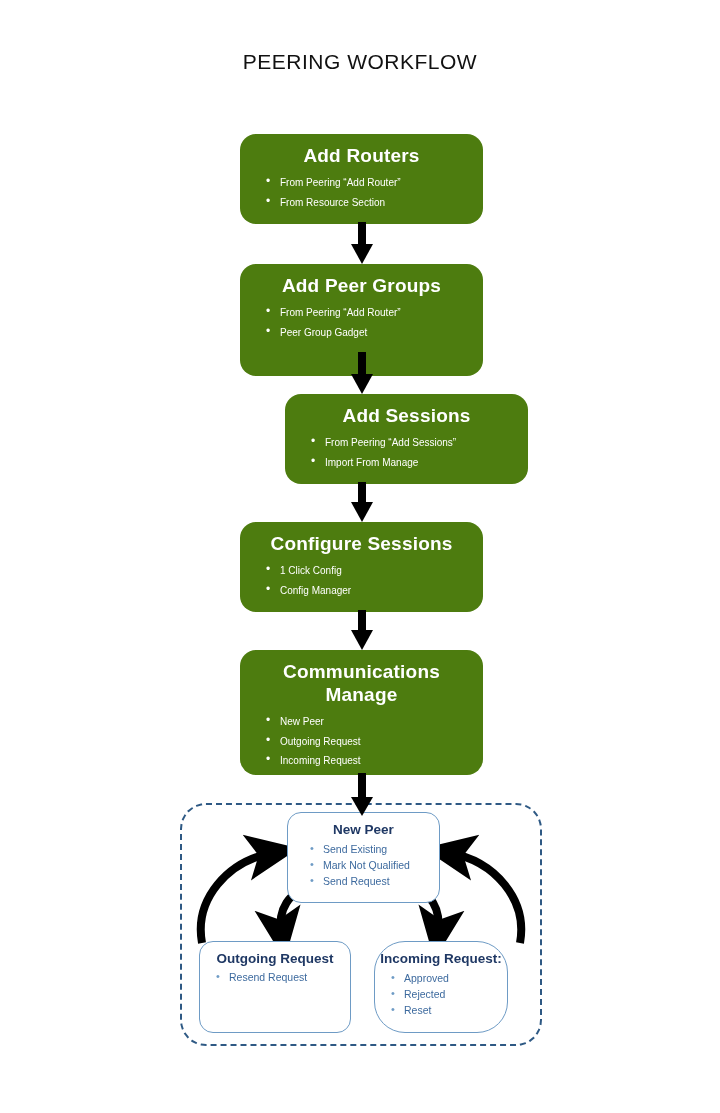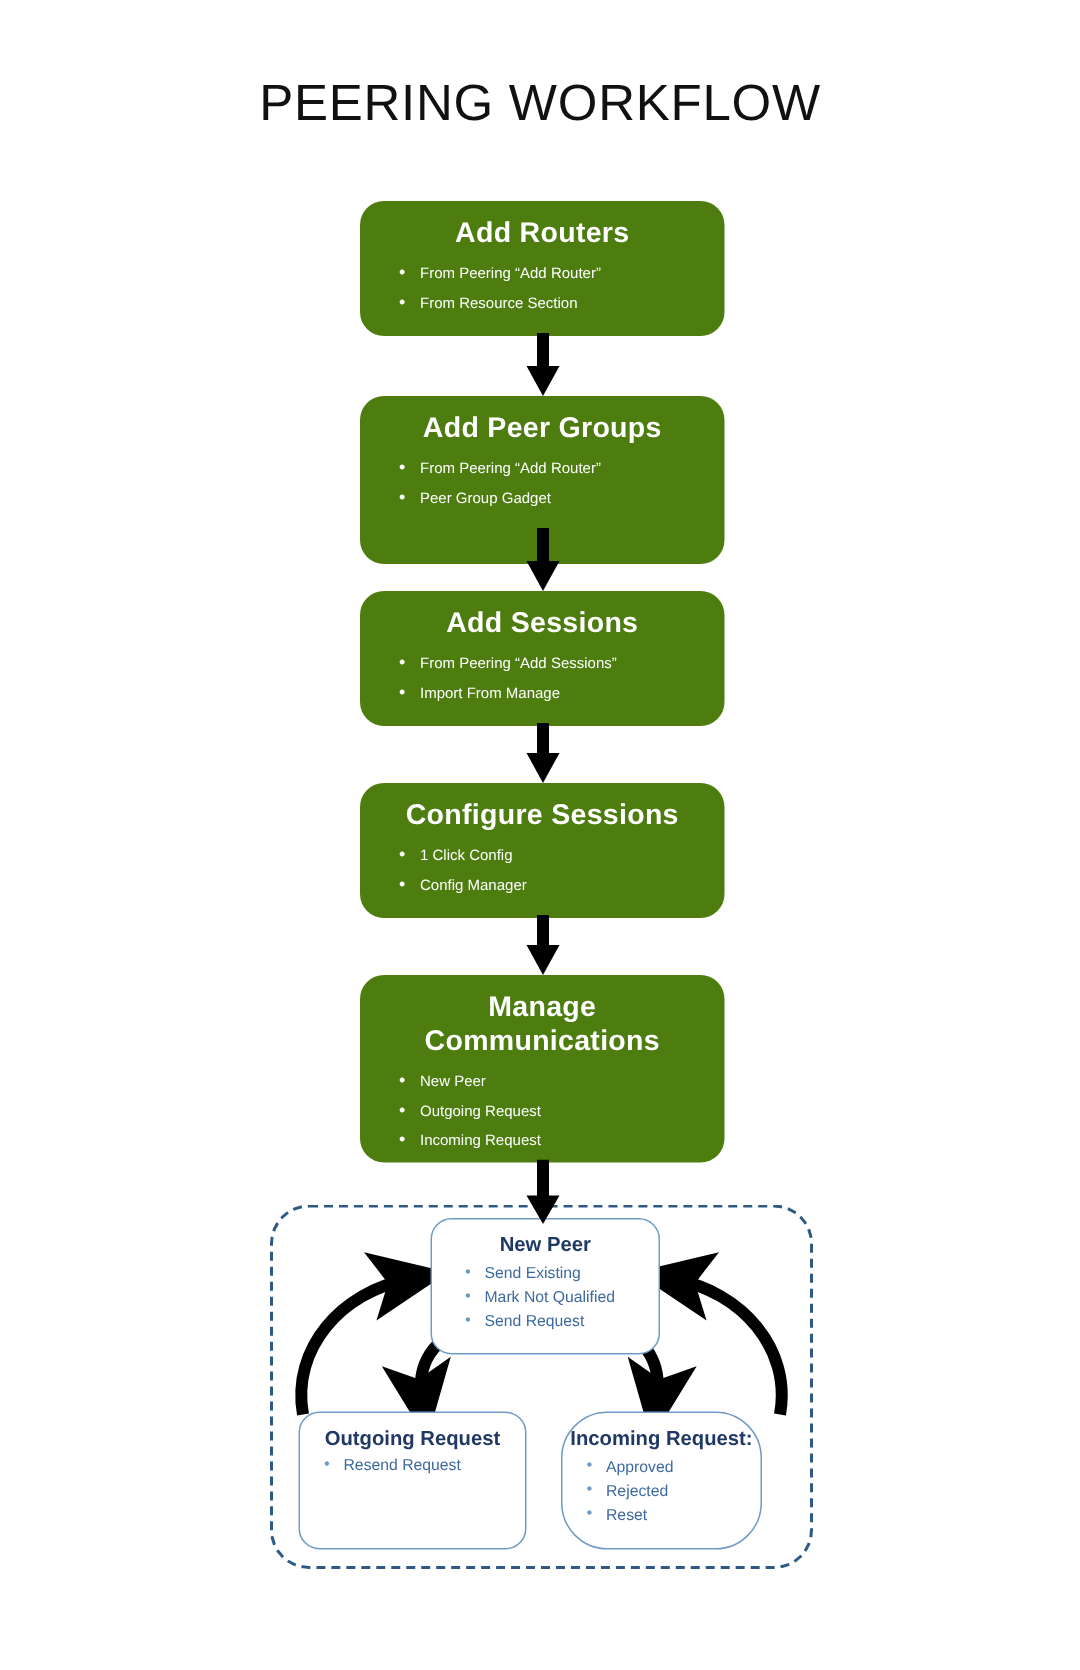--- a/index.html
+++ b/index.html
@@ -14,21 +14,21 @@
     font-family: "Liberation Sans", sans-serif;
     overflow: hidden;
   }
 
   #page-title {
     position: absolute;
     left: 0;
     top: 50px;
     width: 720px;
     text-align: center;
-    font-size: 34px;
+    font-size: 21px;
     font-weight: 400;
     letter-spacing: 0.5px;
     color: #111111;
   }
 
   
   .flow-box {
     position: absolute;
     left: 240px;
     width: 243px;
@@ -63,21 +63,21 @@
     content: "\2022";
     position: absolute;
     left: 0;
     top: -1px;
     font-size: 12px;
     color: #ffffff;
   }
 
   #box-add-routers { top: 134px; height: 90px; }
   #box-add-peer-groups { top: 264px; height: 112px; }
-  #box-add-sessions { top: 394px; height: 90px; }
+  #box-add-sessions { top: 394px; height: 90px; margin-left: 45px; }
   #box-configure-sessions { top: 522px; height: 90px; }
   #box-manage-communications { top: 650px; height: 125px; }
 
   
   .connector {
     position: absolute;
     left: 350px;
     width: 24px;
   }
   .connector svg { display: block; }
@@ -235,22 +235,22 @@
 
 <div class="connector" id="conn-4">
   <svg width="24" height="42" viewBox="0 0 24 42">
     <rect x="8" y="0" width="8" height="22" fill="#000000"></rect>
     <polygon points="1,20 23,20 12,40" fill="#000000"></polygon>
   </svg>
 </div>
 
 <div class="flow-box" id="box-manage-communications">
   <div class="box-title">
+    <div>Communications</div>
     <div>Manage</div>
-    <div>Communications</div>
   </div>
   <ul>
     <li>New Peer</li>
     <li>Outgoing Request</li>
     <li>Incoming Request</li>
   </ul>
 </div>
 
 <div class="connector" id="conn-5">
   <svg width="24" height="44" viewBox="0 0 24 44">

